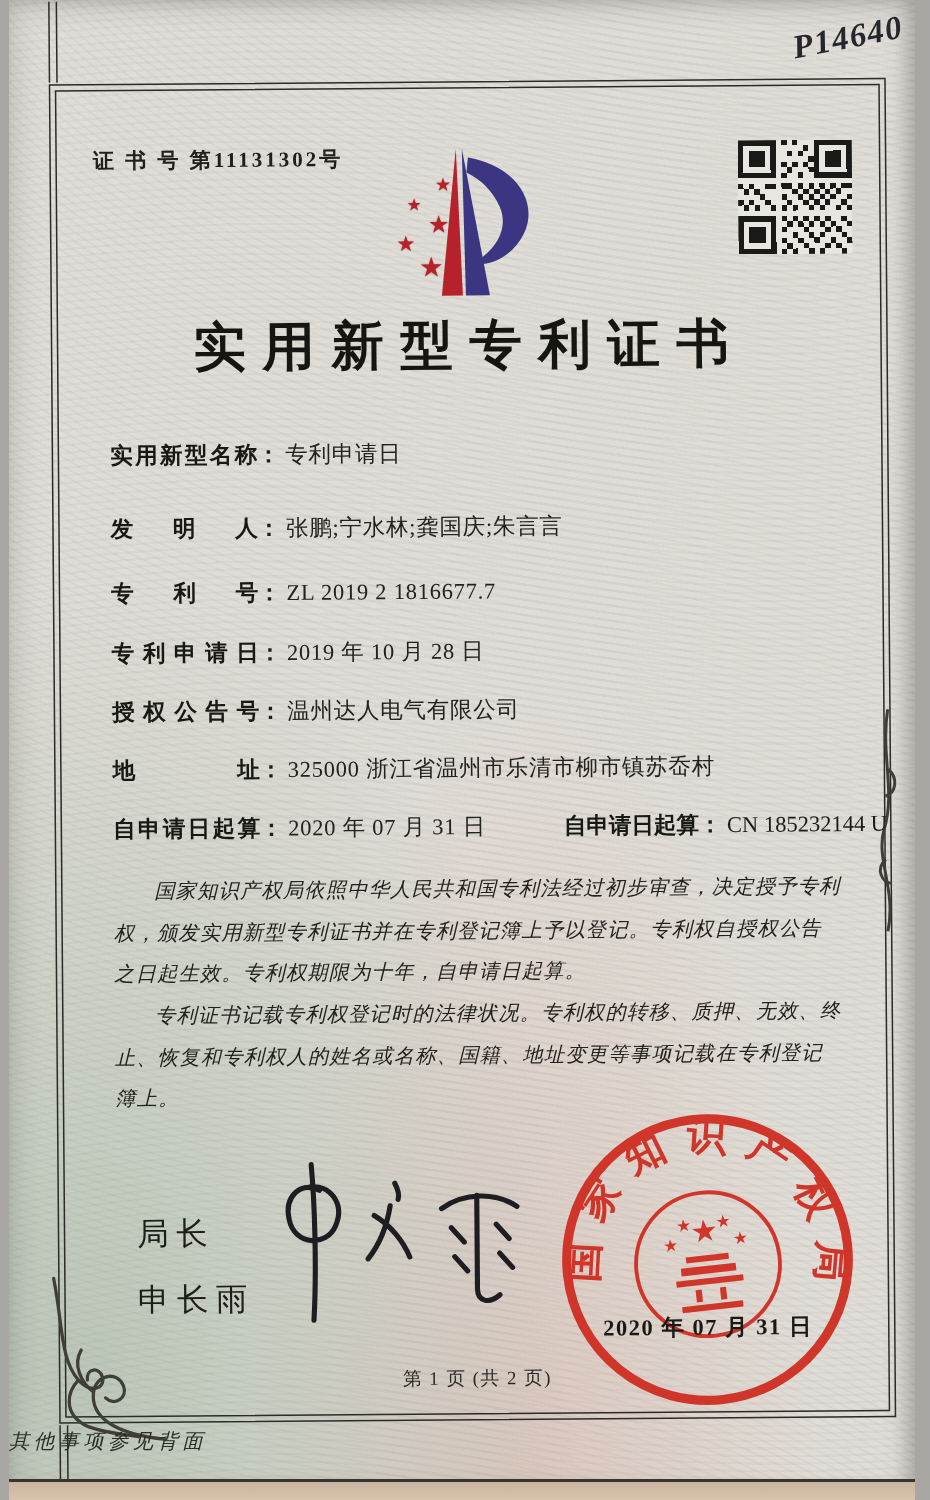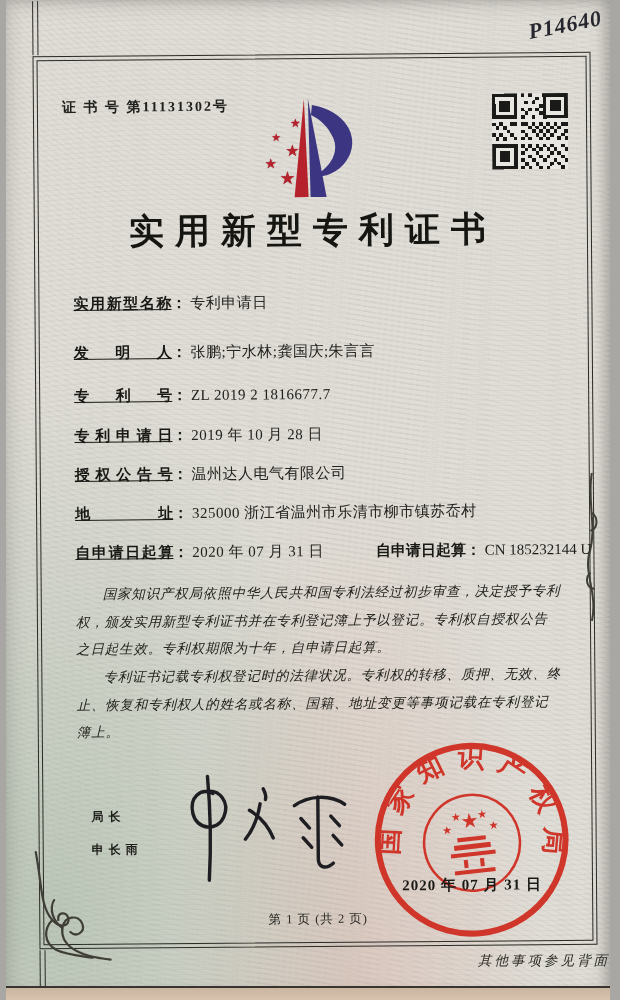--- a/index.html
+++ b/index.html
@@ -62,50 +62,50 @@
   
   .title{
     position:absolute;left:0;right:0;top:152px;text-align:center;
     font-size:35px;font-weight:bold;letter-spacing:11px;color:#151512;margin:0;
   }
   
   .fields{position:absolute;left:38px;right:28px;top:238px;font-size:15px;color:#1c1c18;}
   .row{white-space:nowrap;}
   .row .lbl{
     display:inline-block;width:98px;font-weight:bold;
-    text-align:justify;text-align-last:justify;vertical-align:bottom;color:#181814;text-decoration:underline;
+    text-align:justify;text-align-last:justify;vertical-align:bottom;color:#181814;
   }
   .row .colon{font-weight:bold;}
   .row .val{font-size:15px;letter-spacing:.5px;color:#22221e;}
   .mb1{margin-bottom:30px;} .mb2{margin-bottom:24px;} .mb3{margin-bottom:21px;}
   .mb4{margin-bottom:20px;} .mb5{margin-bottom:20px;} .mb6{margin-bottom:20px;}
   .grant .val{display:inline-block;width:172px;}
   .grant .lbl2{font-weight:bold;margin-left:8px;color:#181814;}
   
   .body-text{
     position:absolute;left:38px;right:32px;top:524px;
     font-style:italic;font-size:13.5px;line-height:2.05;color:#22221d;
     letter-spacing:.8px;
   }
   .body-text p{margin:0;text-indent:2em;}
   
-  .director{position:absolute;left:52px;top:752px;font-size:12px;font-weight:bold;letter-spacing:5px;color:#1d1d19;}
+  .director{position:absolute;left:52px;top:752px;font-size:21px;font-weight:normal;letter-spacing:5px;color:#1d1d19;}
   .director div{margin-bottom:16px;}
   .signature{position:absolute;left:118px;top:714px;width:214px;height:118px;}
   .seal{position:absolute;left:330px;top:684px;width:204px;height:204px;transform:rotate(-6deg);opacity:.93;}
   .seal-date{
     position:absolute;left:330px;top:822px;width:204px;text-align:center;
     font-size:15px;font-weight:bold;color:#191915;letter-spacing:1px;z-index:5;
   }
   .page-info{
     position:absolute;left:0;right:0;top:856px;text-align:center;
     font-size:12.5px;color:#2a2a25;letter-spacing:1px;
   }
   .back-note{
-    position:absolute;left:0;right:0;top:952px;text-align:right;
+    position:absolute;left:0;right:0;top:952px;text-align:left;
     font-style:italic;font-size:13.5px;letter-spacing:3px;color:#2c2c26;
   }
   .flourish{position:absolute;pointer-events:none;}
   .flourish.bl{left:-14px;bottom:-16px;}
   .flourish.r{right:-10px;top:420px;}
 </style>
 </head>
 <body>
 
 <div class="stage">

